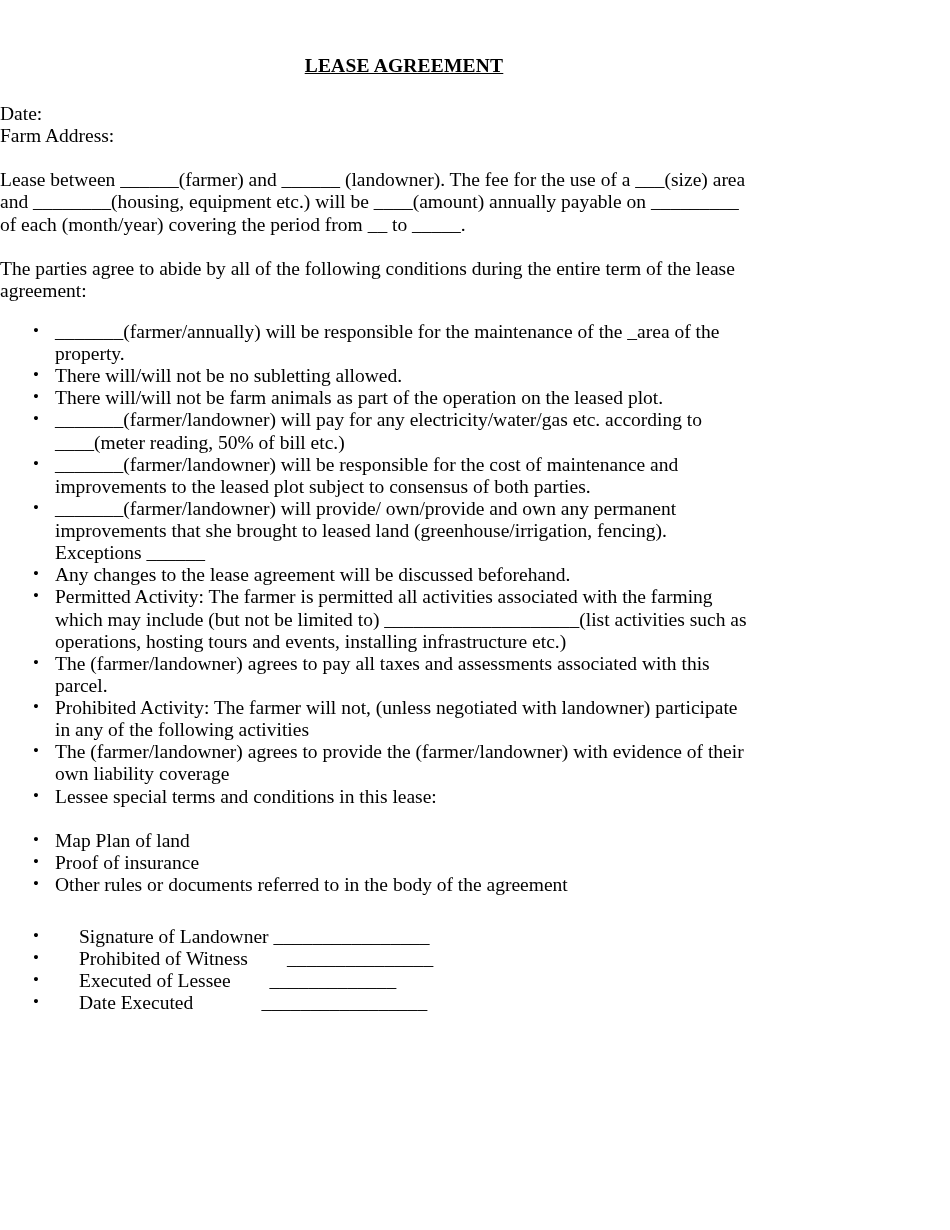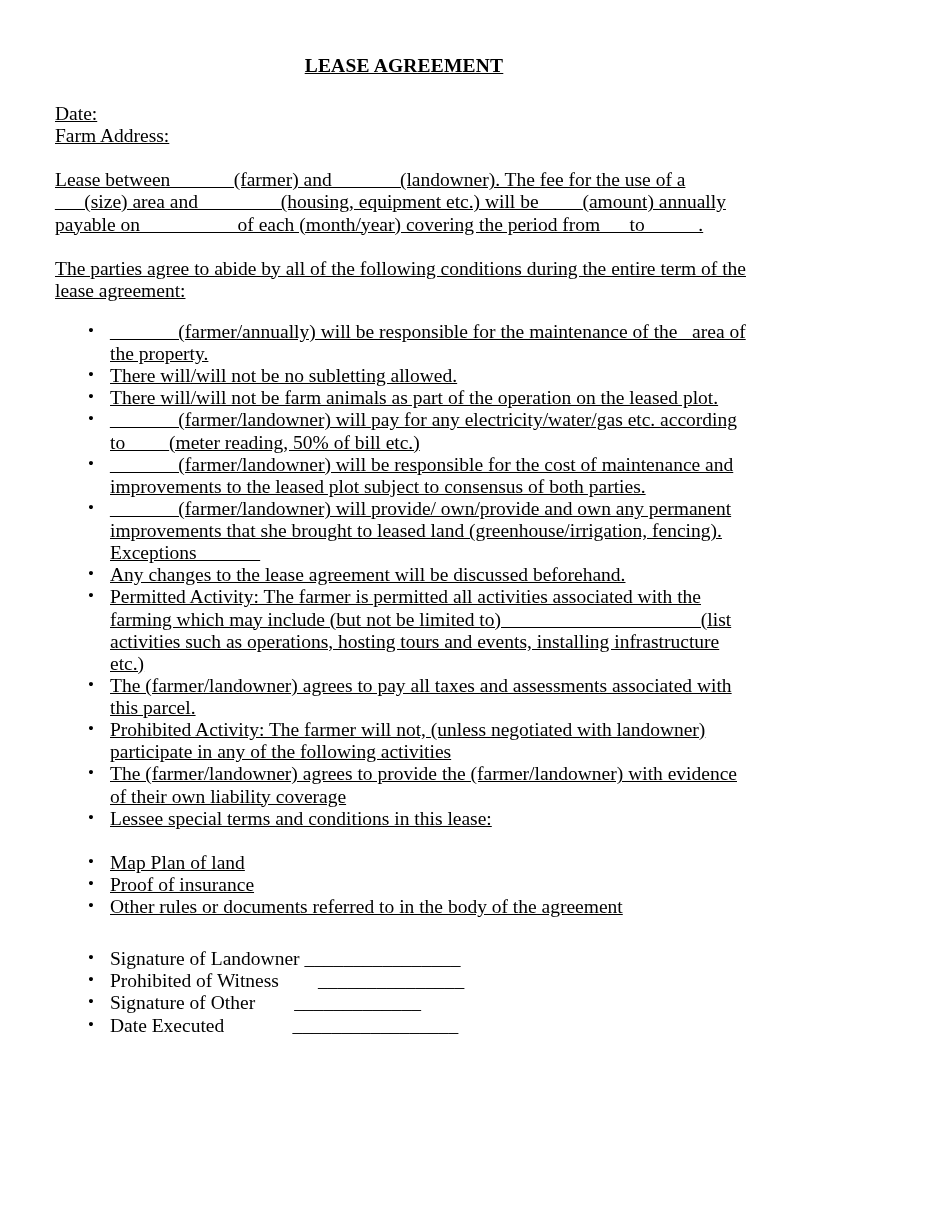--- a/index.html
+++ b/index.html
@@ -27,25 +27,23 @@
   .doc-title {
     text-align: center;
     font-size: 19.5px;
     font-weight: bold;
     text-decoration: underline;
     letter-spacing: 0.2px;
     margin: 0;
     padding-top: 55px;
   }
   .body-block {
-    padding-left: 55px;
     padding-right: 58px;
     font-size: 19.5px;
     line-height: 1.135;
-    text-decoration: underline;
   }
   .para {
     margin: 0;
     font-size: 19.5px;
     line-height: 1.135;
   }
   .spacer-sm { height: 19px; }
   .spacer-md { height: 22px; }
   .spacer-lg { height: 26px; }
   .spacer-xl { height: 30px; }
@@ -78,20 +76,21 @@
   }
   ul.bullets.sig > li {
     padding-left: 55px;
     white-space: pre;
   }
   ul.bullets.sig > li::before {
     left: 33px;
   }
   .sig-label {
     display: inline-block;
+    margin-left: 24px;
   }
   .sig-line {
     display: inline-block;
     white-space: pre;
     text-align: center;
   }
 </style>
 </head>
 <body>
 
@@ -138,18 +137,18 @@
       <li>Map Plan of land</li>
       <li>Proof of insurance</li>
       <li>Other rules or documents referred to in the body of the agreement</li>
     </ul>
 
     <div class="spacer-xl"></div>
 
     <ul class="bullets sig">
       <li><span class="sig-label">Signature of Landowner </span><span class="sig-line">________________</span></li>
       <li><span class="sig-label">Prohibited of Witness        </span><span class="sig-line">_______________</span></li>
-      <li><span class="sig-label">Signature of Other        </span><span class="sig-line">_____________</span></li>
+      <li><span class="sig-label">Executed of Lessee        </span><span class="sig-line">_____________</span></li>
       <li><span class="sig-label">Date Executed              </span><span class="sig-line">_________________</span></li>
     </ul>
 
   </div>
 </div>
 
 </body></html>

